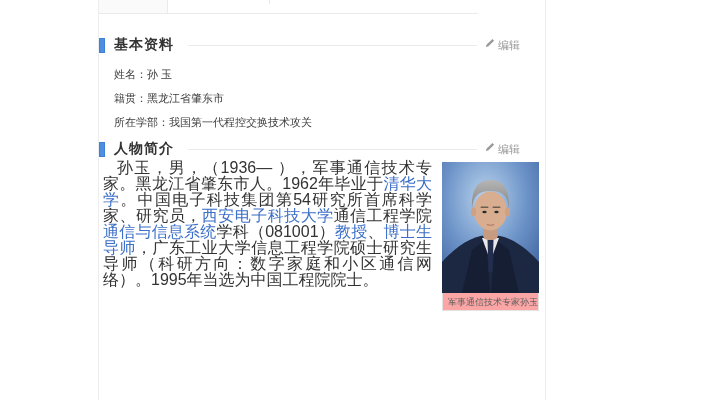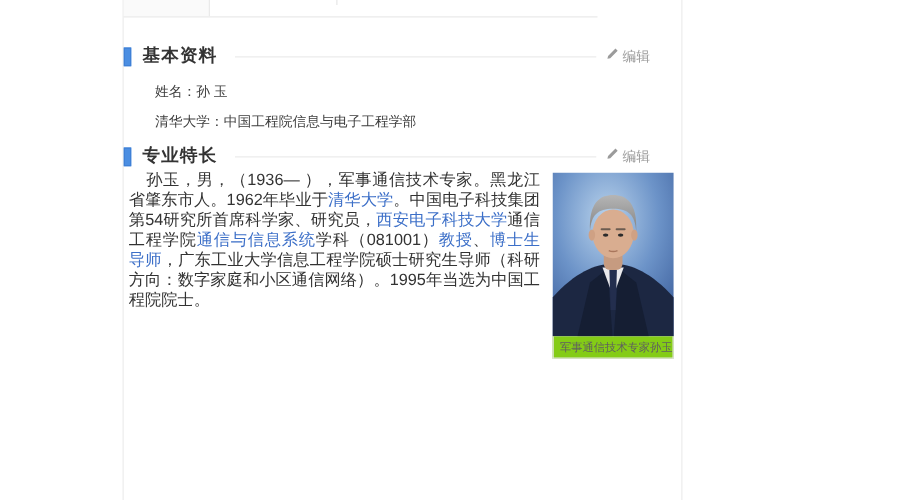--- a/index.html
+++ b/index.html
@@ -14,32 +14,32 @@
   .remnant .tick{position:absolute;left:170px;top:0;width:1px;height:4px;background:#e8e8e8;}
   
   .sec-header{display:flex;align-items:center;height:18px;}
   .sec-header .bar{width:6px;height:15px;background:#4b8ee2;border:1px solid #3f80d6;
     box-sizing:border-box;margin-right:9px;flex:none;}
   .sec-header .title{font-size:14px;font-weight:bold;color:#333;letter-spacing:1px;white-space:nowrap;}
   .sec-header .rule{flex:1;height:1px;background:#ebebeb;margin:1px 8px 0 14px;}
   .edit{display:flex;align-items:flex-start;color:#999;font-size:11px;margin-right:25px;cursor:pointer;flex:none;}
   .edit svg{margin-right:3px;display:block;}
   .sec-basic{margin-top:22px;}
-  .fields{margin:14px 0 0 25px;}
+  .fields{margin:14px 0 0 15px;}
   .field{font-size:11px;line-height:12px;color:#3d3d3d;margin-bottom:12px;}
   .sec-profile{margin-top:7px;}
   .intro{margin-top:2px;padding:0 0 0 4px;}
-  .intro p{margin:0 0 11px;font-size:13px;line-height:16px;color:#333;text-indent:14px;
+  .intro p{margin:0 0 11px;font-size:16px;line-height:16px;color:#333;text-indent:14px;
     text-align:justify;}
   a.lnk{color:#3c6fc8;text-decoration:none;}
   figure.photo-fig{float:right;width:97px;margin:2px 6px 8px 10px;padding:0;}
   .photo{width:97px;height:131px;display:block;cursor:pointer;}
   .photo svg{display:block;}
   figcaption{box-sizing:border-box;width:97px;border:1px solid #e3e3e3;border-top:none;
-    background:#84cc16;padding:4px 5px 3px;font-size:9px;line-height:10px;color:#5f5f5f;
+    background:#fca5a5;padding:4px 5px 3px;font-size:9px;line-height:10px;color:#5f5f5f;
     white-space:nowrap;overflow:hidden;}
 </style>
 </head>
 <body>
 
 <div class="page-col">
 
   <div class="remnant">
     <div class="cell"></div>
     <div class="tick"></div>
@@ -53,28 +53,29 @@
       <span class="rule"></span>
       <span class="edit">
         <svg width="10" height="10" viewBox="0 0 16 16">
             <path fill="#9b9b9b" d="M11.8 1.4l2.8 2.8-9.5 9.5-3.6.8.8-3.6zM13.2 0l2.8 2.8 0 0z"></path>
           </svg>
         <span>编辑</span>
       </span>
     </div>
     <div class="fields">
         <div class="field">姓名：孙 玉</div>
-        <div class="field">清华大学：中国工程院信息与电子工程学部</div>
+        <div class="field">籍贯：黑龙江省肇东市</div>
+        <div class="field">所在学部：我国第一代程控交换技术攻关</div>
       </div>
   </div>
 
   <div class="sec-profile">
     <div class="sec-header">
       <span class="bar"></span>
-      <span class="title">专业特长</span>
+      <span class="title">人物简介</span>
       <span class="rule"></span>
       <span class="edit">
         <svg width="10" height="10" viewBox="0 0 16 16">
             <path fill="#9b9b9b" d="M11.8 1.4l2.8 2.8-9.5 9.5-3.6.8.8-3.6z"></path>
           </svg>
         <span>编辑</span>
       </span>
     </div>
 
     <div class="intro">

